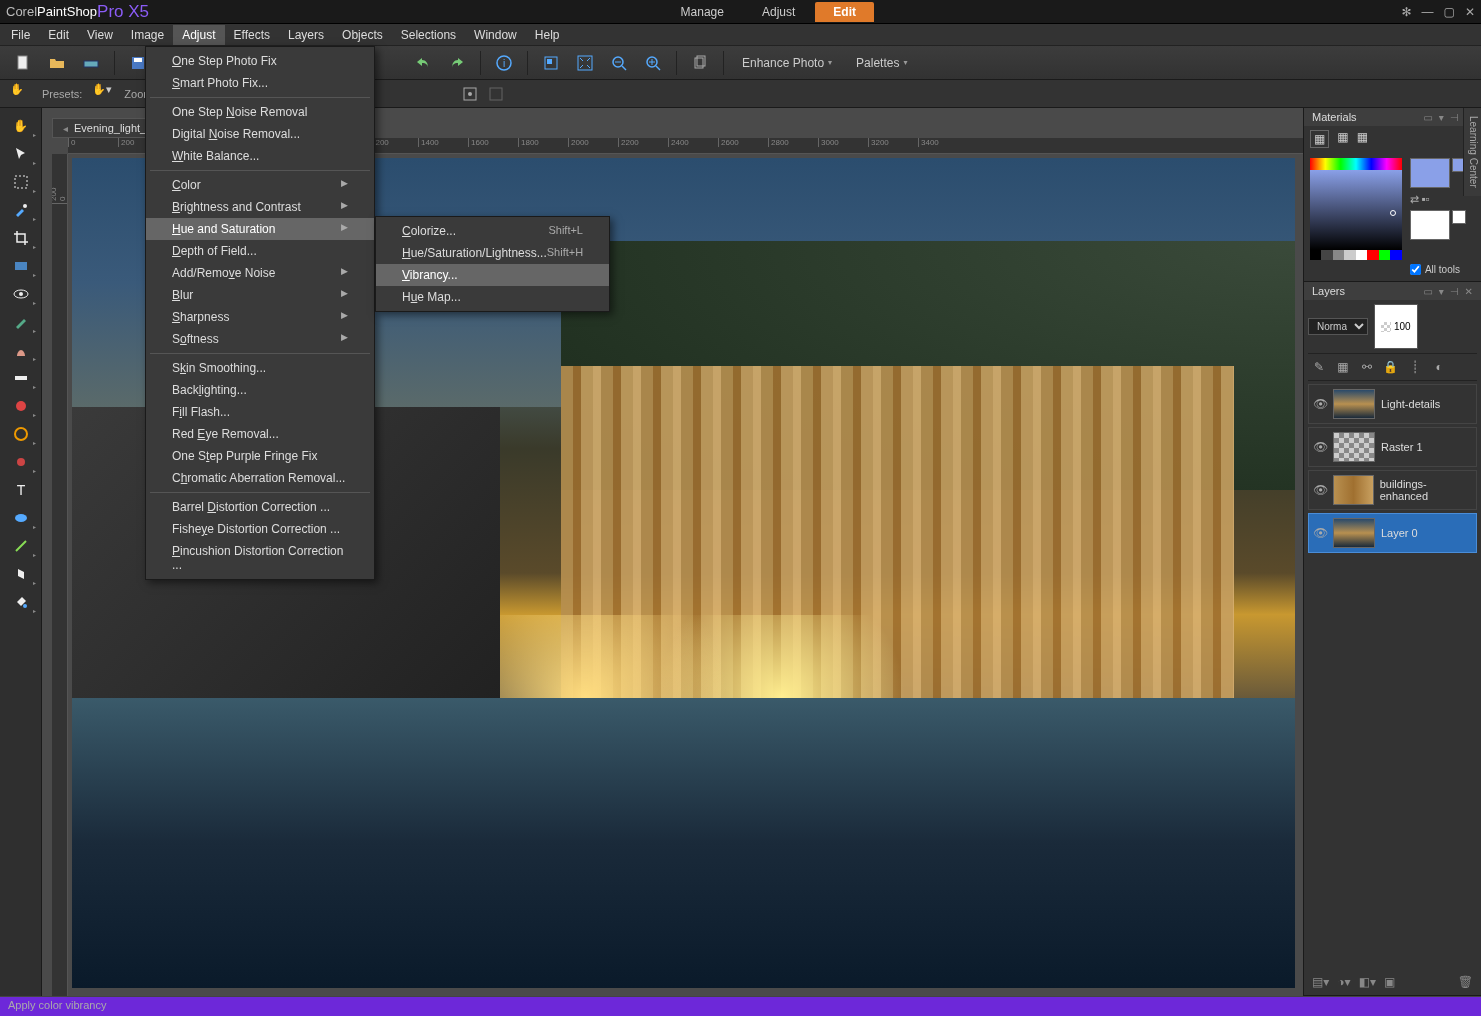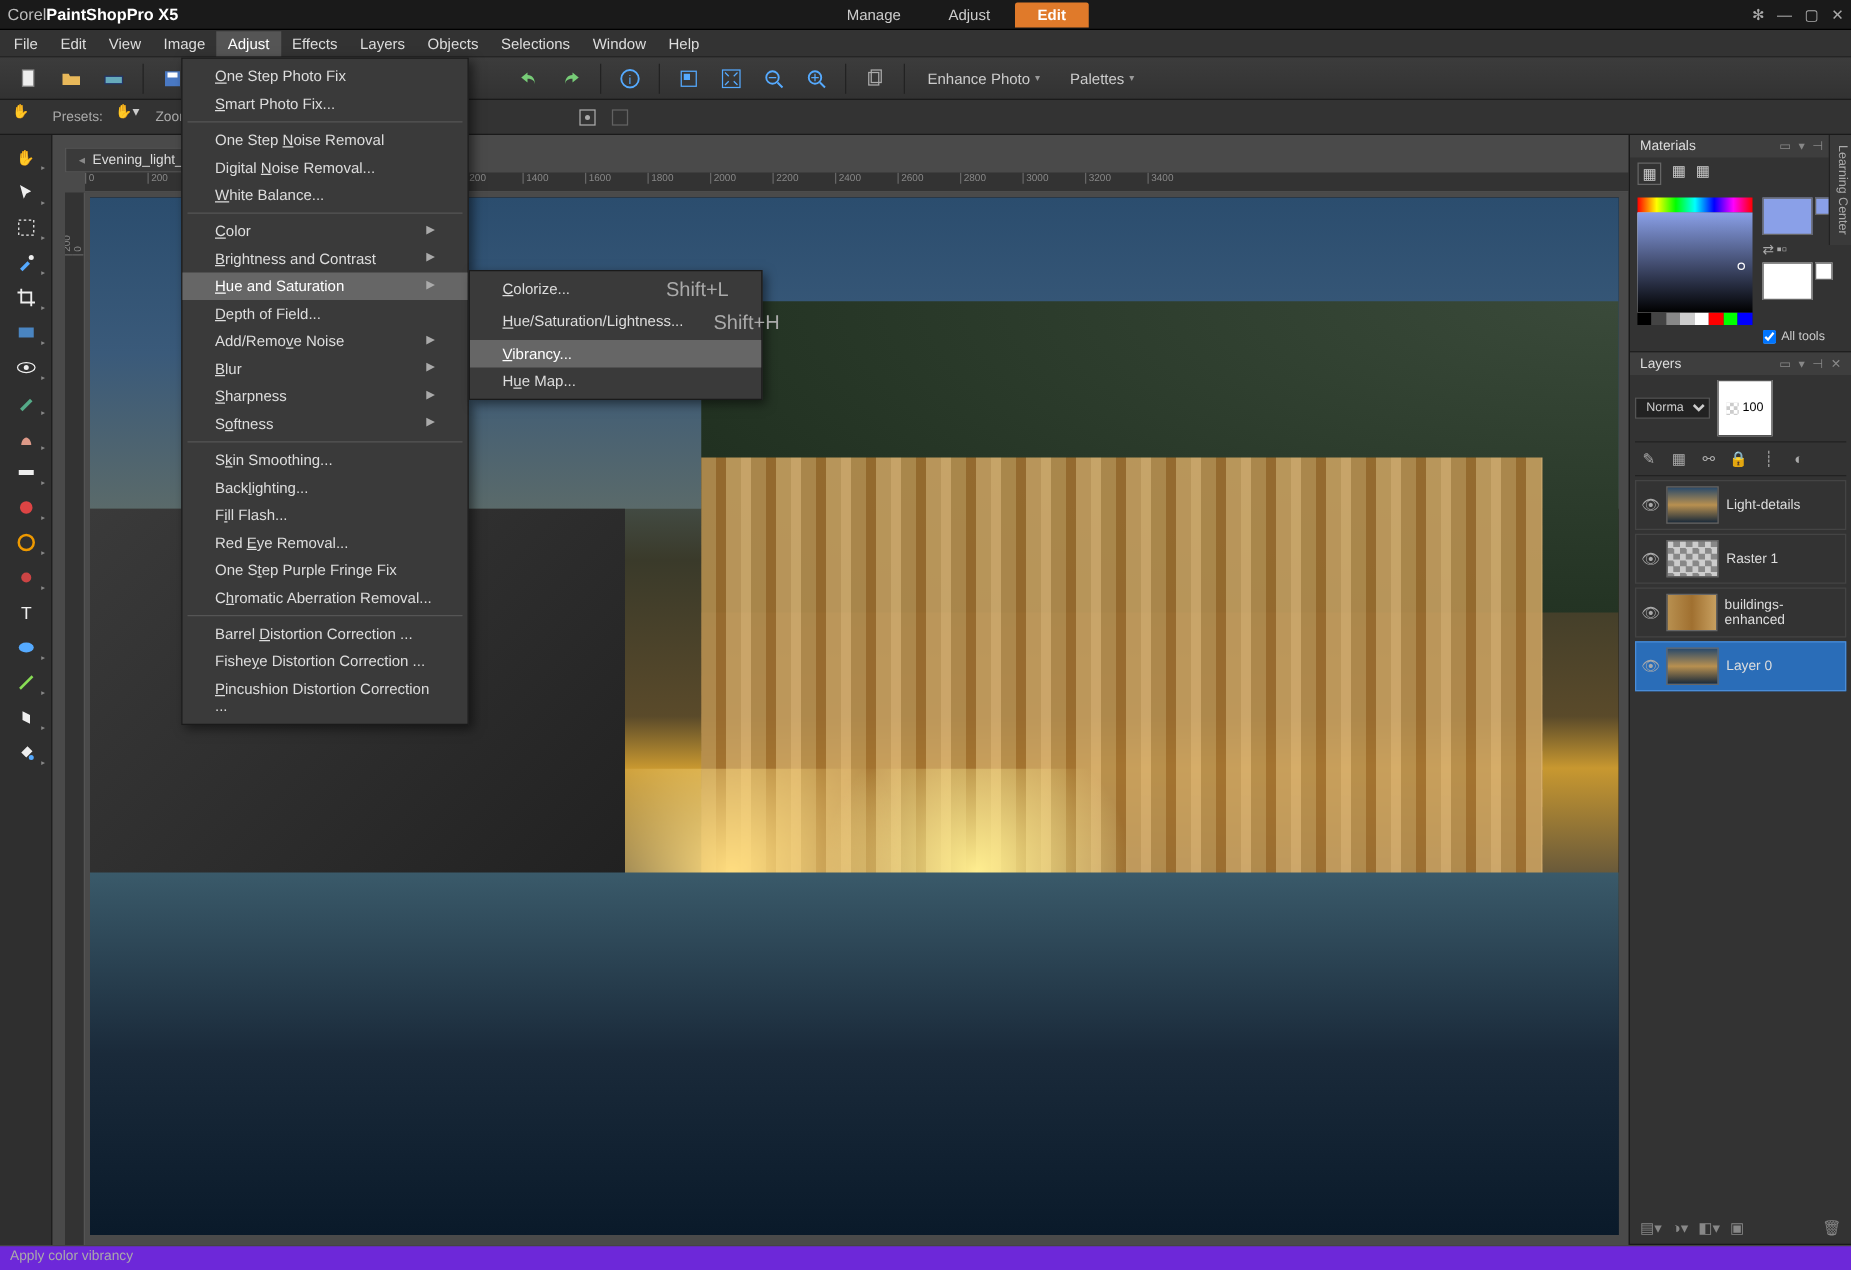--- a/index.html
+++ b/index.html
@@ -1,22 +1,22 @@
 <!DOCTYPE html>
 <html><head>
 <meta charset="utf-8">
 <style>
 * { box-sizing: border-box; margin: 0; padding: 0; font-family: "Segoe UI", Tahoma, sans-serif; }
 body { background: #2a2a2a; color: #ccc; width: 1481px; height: 1016px; overflow: hidden; font-size: 12px; user-select: none; }
 
 
 .titlebar { height: 24px; background: #1a1a1a; display: flex; align-items: center; padding: 0 6px; border-bottom: 1px solid #000; }
 .titlebar .title-prefix { color: #bbb; font-size: 13px; }
-.titlebar .title-bold { color: #fff; font-weight: bold; font-size: 13px; }
-.titlebar .title-suffix { color: #ffffff; font-size: 13px; font-weight: bold; }
+.titlebar .title-bold { color: #fff; font-weight: normal; font-size: 13px; }
+.titlebar .title-suffix { color: #8b5cf6; font-size: 17px; }
 .titlebar .spacer { flex: 1; }
 .titlebar .tabs { display: flex; gap: 2px; }
 .titlebar .tab { padding: 3px 18px; color: #ccc; cursor: pointer; border-radius: 2px 2px 0 0; }
 .titlebar .tab.active { background: #e07a2a; color: #fff; font-weight: bold; }
 .titlebar .win-controls { display: flex; gap: 10px; margin-left: 14px; color: #aaa; }
 .titlebar .win-controls span { cursor: pointer; }
 
 
 .menubar { height: 22px; background: #333; display: flex; align-items: center; padding: 0 2px; border-bottom: 1px solid #222; }
 .menubar .mitem { padding: 3px 9px; color: #ddd; cursor: pointer; font-size: 12px; }
@@ -58,21 +58,21 @@
 .photo .lights { position:absolute; top:55%; left:30%; width:40%; height:20%; background: radial-gradient(circle at 30% 50%, #ffdd80, transparent 40%), radial-gradient(circle at 70% 50%, #ffee90, transparent 35%);}
 .photo .water { position:absolute; bottom:0; left:0; right:0; height:35%; background: linear-gradient(180deg, #3a5a6a, #1a2a3a, #0a1a2a);}
 .photo .cliff { position:absolute; top:30%; left:0; width:35%; height:60%; background: linear-gradient(135deg, #3a3a3a, #1a1a1a);}
 
 
 .dropdown { position: absolute; background: #3a3a3a; border: 1px solid #1a1a1a; box-shadow: 3px 3px 8px rgba(0,0,0,0.5); z-index: 100; min-width: 220px; padding: 3px 0; }
 .dropdown .ditem { padding: 4px 26px 4px 26px; color: #ddd; cursor: pointer; display: flex; justify-content: space-between; font-size: 12px; position:relative;}
 .dropdown .ditem.highlight { background: #666; color: #fff; }
 .dropdown .ditem .sub-arrow { font-size: 9px; color: #aaa; }
 .dropdown .dsep { height: 1px; background: #555; margin: 3px 4px; }
-.dropdown .shortcut { color: #aaa; font-size: 16px; margin-left: 24px; }
+.dropdown .shortcut { color: #aaa; font-size: 11px; }
 .dropdown .accel { text-decoration: underline; }
 
 
 .right-panels { width: 178px; background: #333; border-left: 1px solid #1a1a1a; display: flex; flex-direction: column; }
 .panel { border-bottom: 1px solid #1a1a1a; }
 .panel-head { background: #3e3e3e; padding: 3px 8px; font-size: 11px; color: #ddd; display: flex; justify-content: space-between; align-items: center; }
 .panel-head .pcontrols { display: flex; gap: 6px; color: #888; font-size: 10px; }
 .panel-head .pcontrols span { cursor: pointer; }
 
 

